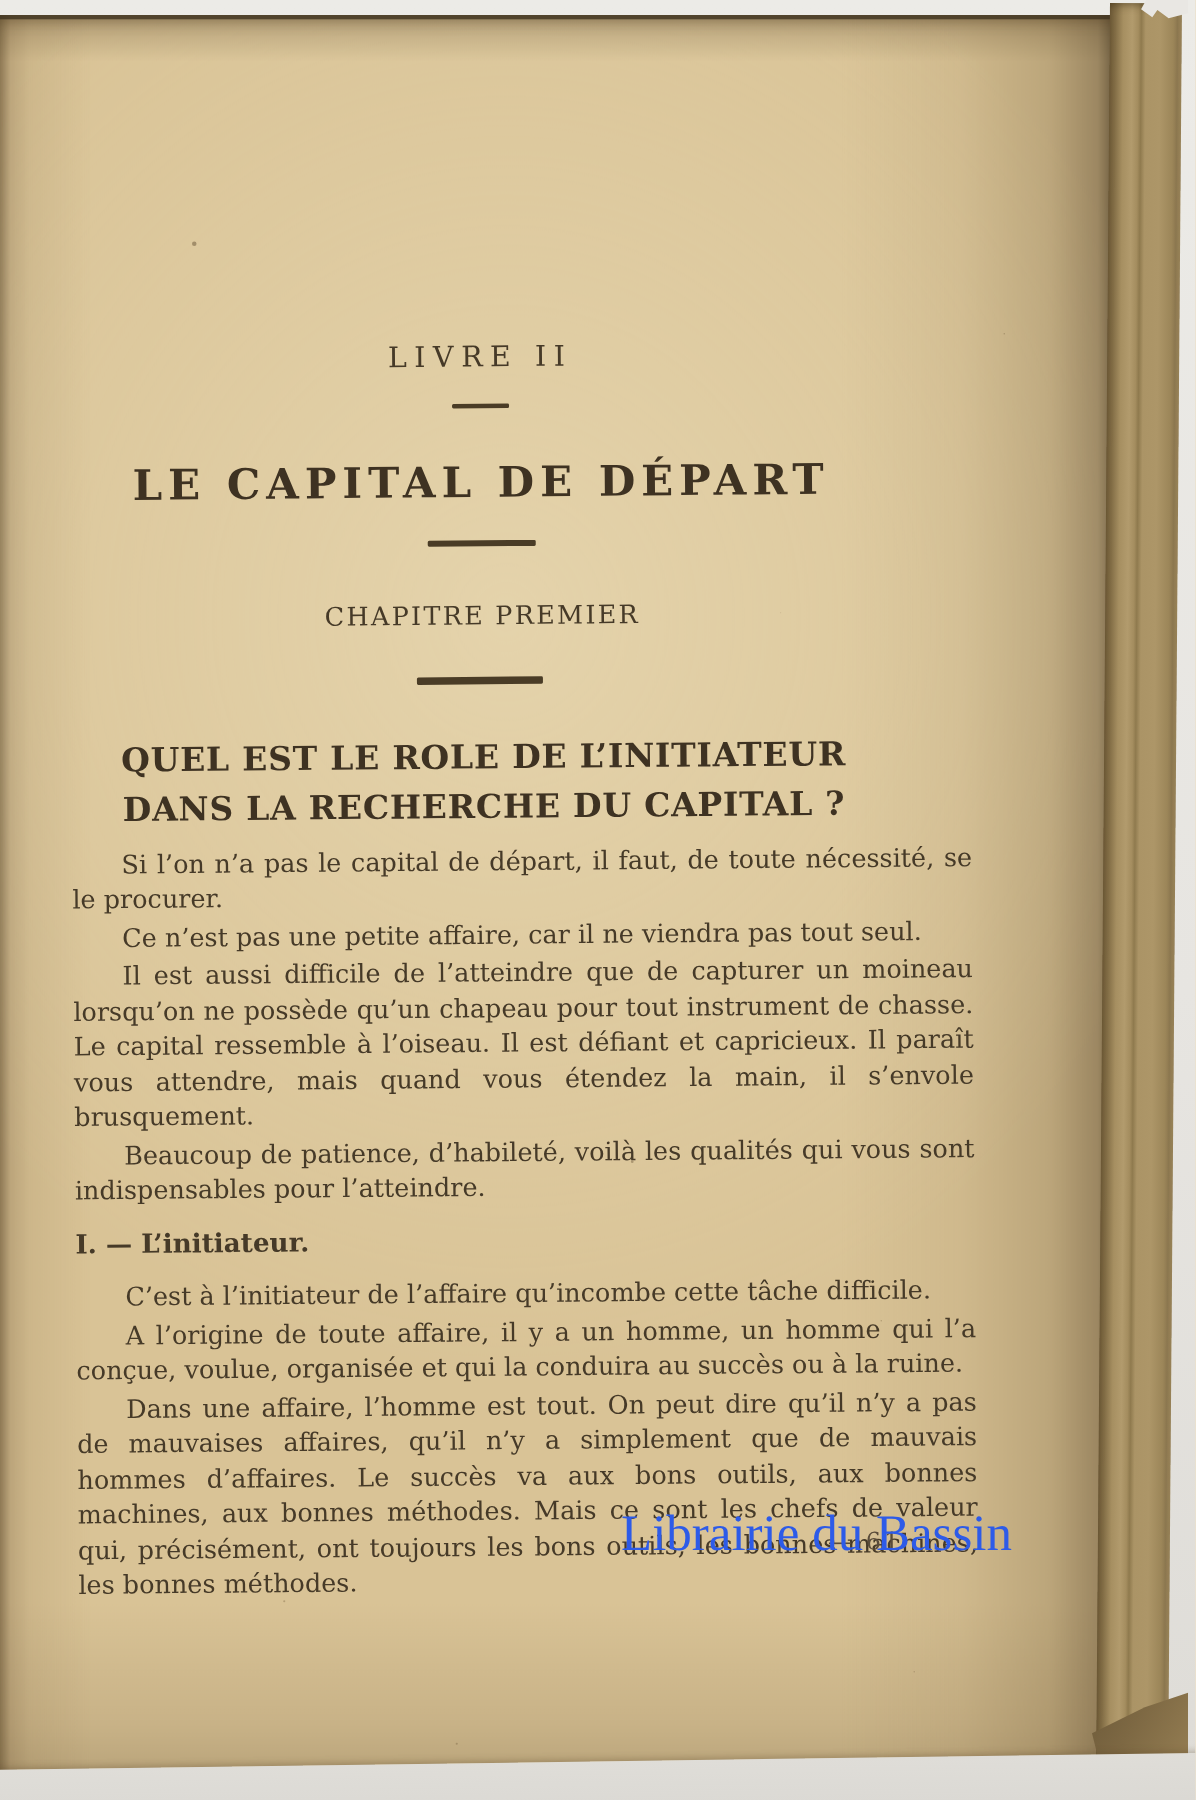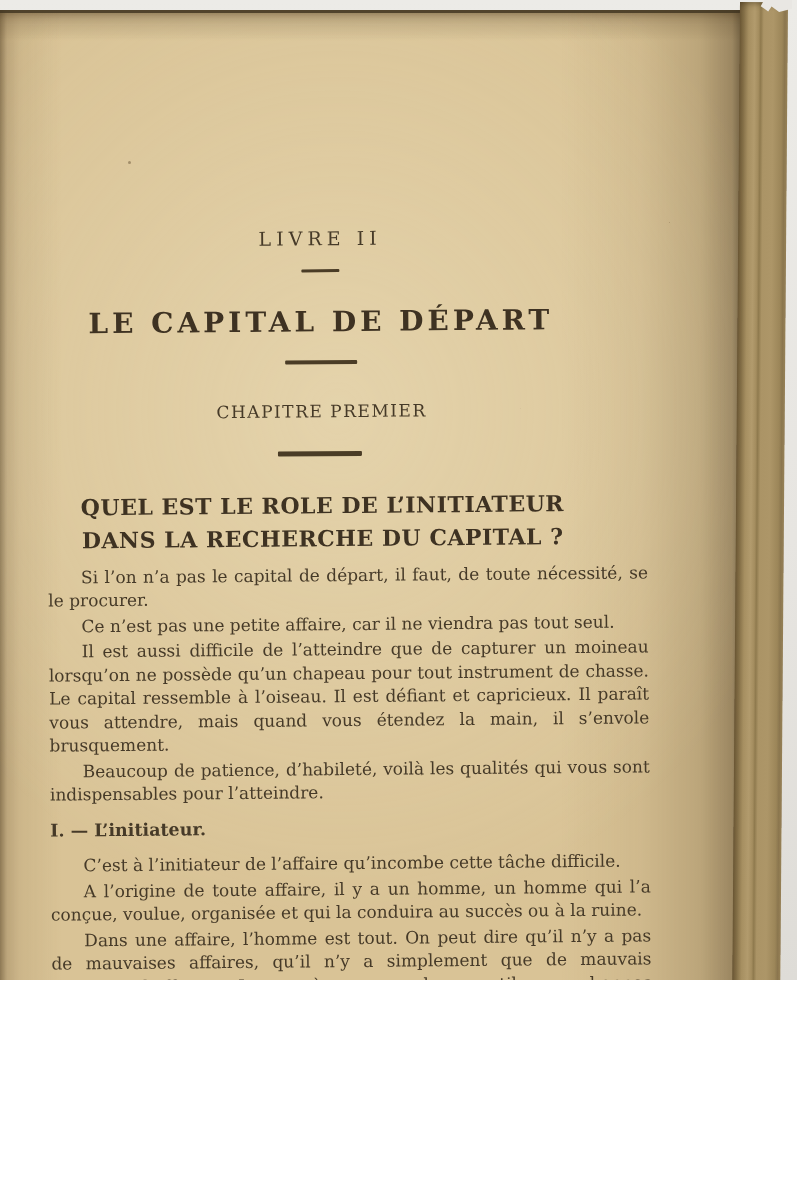--- a/index.html
+++ b/index.html
@@ -1,17 +1,17 @@
 <!DOCTYPE html>
 <html><head>
 <meta charset="utf-8">
 <style>
   html,body { margin:0; padding:0; }
   .photo {
-    position:relative; width:797px; height:980px; overflow:hidden;
+    position:relative; width:797px; height:1200px; overflow:hidden;
     background:linear-gradient(180deg,#ecebe7 0%,#e7e5e1 55%,#dedcd7 100%);
     font-family:"DejaVu Serif", serif;
   }
   
   .page {
     position:absolute; left:0; top:10px; width:750px; height:1172px;
     background-color:#d9c396;
     background-image:
       radial-gradient(ellipse 100% 68% at 45% 34%, rgba(255,248,220,0.30), rgba(255,248,220,0) 64%),
       linear-gradient(90deg, rgba(88,68,38,0.55) 0px, rgba(120,95,60,0.30) 7px, rgba(130,105,65,0.14) 20px,

